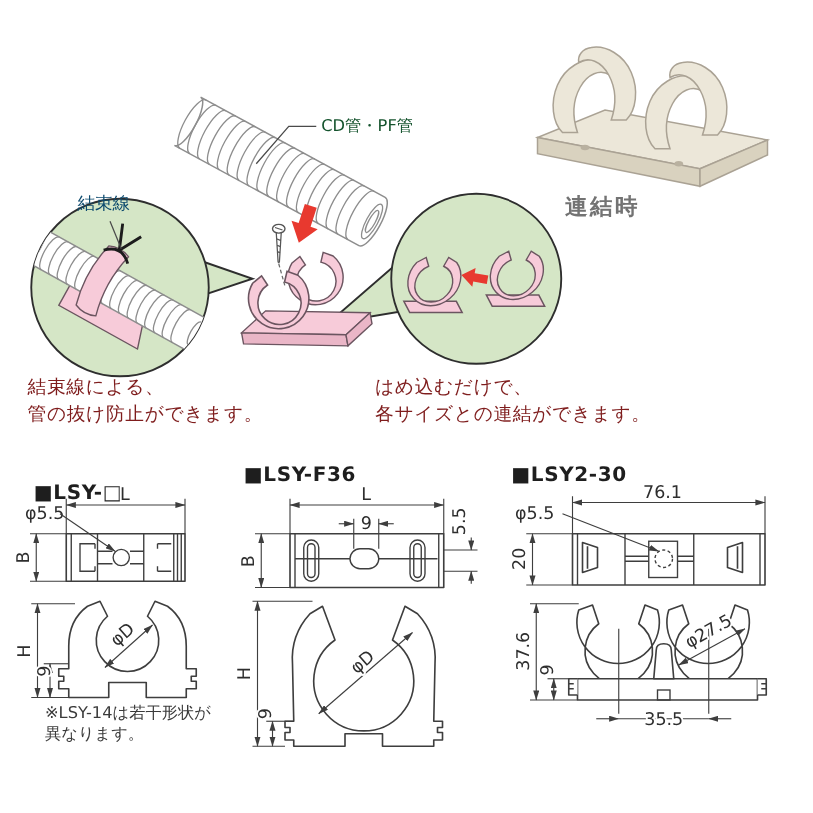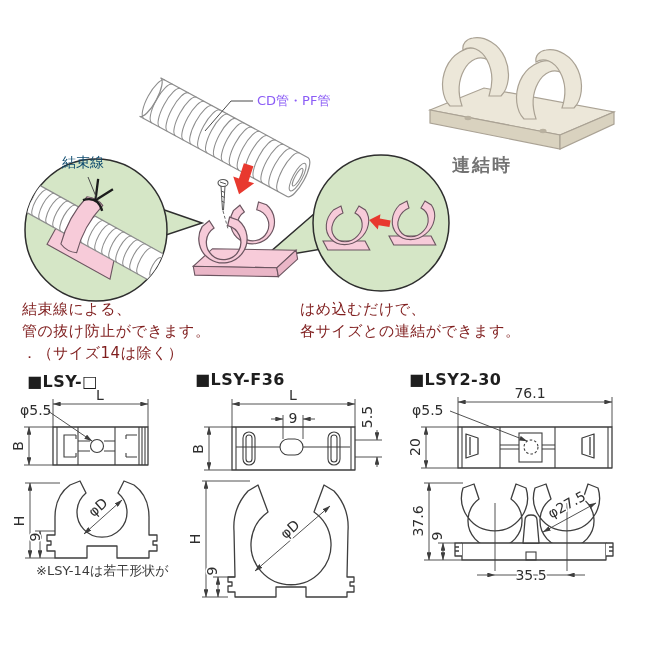--- a/index.html
+++ b/index.html
@@ -1,21 +1,21 @@
 <!DOCTYPE html>
 <html><head>
 <meta charset="utf-8">
 <style>
   html,body{margin:0;padding:0;background:#ffffff;}
   body{width:650px;height:650px;position:relative;overflow:hidden;
        font-family:"DejaVu Sans","Liberation Sans",sans-serif;color:#2e2e2e;}
   .abs{position:absolute;}
   .cap{font-size:15px;line-height:22px;color:#7f1d1d;letter-spacing:.5px;}
   .title{font-size:16px;font-weight:bold;color:#1e1e1e;letter-spacing:.5px;}
-  .small-label{font-size:13px;color:#8b5cf6;}
+  .small-label{font-size:13px;color:#14532d;}
   .tie-label{font-size:14px;color:#0c4a6e;}
   .photo-cap{font-size:18px;font-weight:bold;color:#737373;letter-spacing:2px;}
   .note{font-size:13px;line-height:17px;color:#3a3a3a;}
   svg{position:absolute;left:0;}
   
   .ln{stroke:#3e3e3e;stroke-width:1.3;fill:#ffffff;stroke-linejoin:round;}
   .lnn{stroke:#3e3e3e;stroke-width:1.1;fill:none;}
   .dl{stroke:#3e3e3e;stroke-width:0.9;fill:none;}
   .dim{font-size:14px;fill:#2e2e2e;paint-order:stroke;stroke:#ffffff;stroke-width:3px;
        stroke-linejoin:round;text-anchor:middle;font-family:"DejaVu Sans",sans-serif;}
@@ -120,28 +120,27 @@
   </g>
 </svg>
 
 <div class="abs small-label" style="left:257px;top:92px">CD管・PF管</div>
 <div class="abs tie-label" style="left:62px;top:154px">結束線</div>
 <div class="abs photo-cap" style="left:452px;top:153px">連結時</div>
 
 <div class="abs cap" style="left:22px;top:298px">
   <div>結束線による、</div>
   <div>管の抜け防止ができます。</div>
-  <div>．（サイズ14は除く）</div>
 </div>
 <div class="abs cap" style="left:300px;top:298px">
   <div>はめ込むだけで、</div>
   <div>各サイズとの連結ができます。</div>
 </div>
 
-<div class="abs title" style="left:27px;top:372px">■LSY-□</div>
+<div class="abs title" style="left:27px;top:384px">■LSY-□</div>
 <div class="abs title" style="left:195px;top:370px">■LSY-F36</div>
 <div class="abs title" style="left:409px;top:370px">■LSY2-30</div>
 
 <svg class="abs" style="top:385px" width="650" height="265" viewBox="0 0 650 265">
   <defs>
     <marker id="arr" viewBox="0 0 10 6" refX="9.5" refY="3" markerWidth="9" markerHeight="5.4" orient="auto-start-reverse">
         <path d="M0,0 L10,3 L0,6 Z" fill="#3e3e3e"></path>
       </marker>
   </defs>
 
@@ -257,13 +256,14 @@
       <line class="dl" x1="477" y1="190" x2="495" y2="190" marker-end="url(#arr)"></line>
       <line class="dl" x1="585" y1="190" x2="567" y2="190" marker-end="url(#arr)"></line>
       <line class="dl" x1="495" y1="190" x2="567" y2="190"></line>
       <text class="dim" x="531" y="195">35.5</text>
     </g>
   </g>
 </svg>
 
 <div class="abs note" style="left:36px;top:562px">
   <div>※LSY-14は若干形状が</div>
+  <div>異なります。</div>
 </div>
 
 </body></html>

